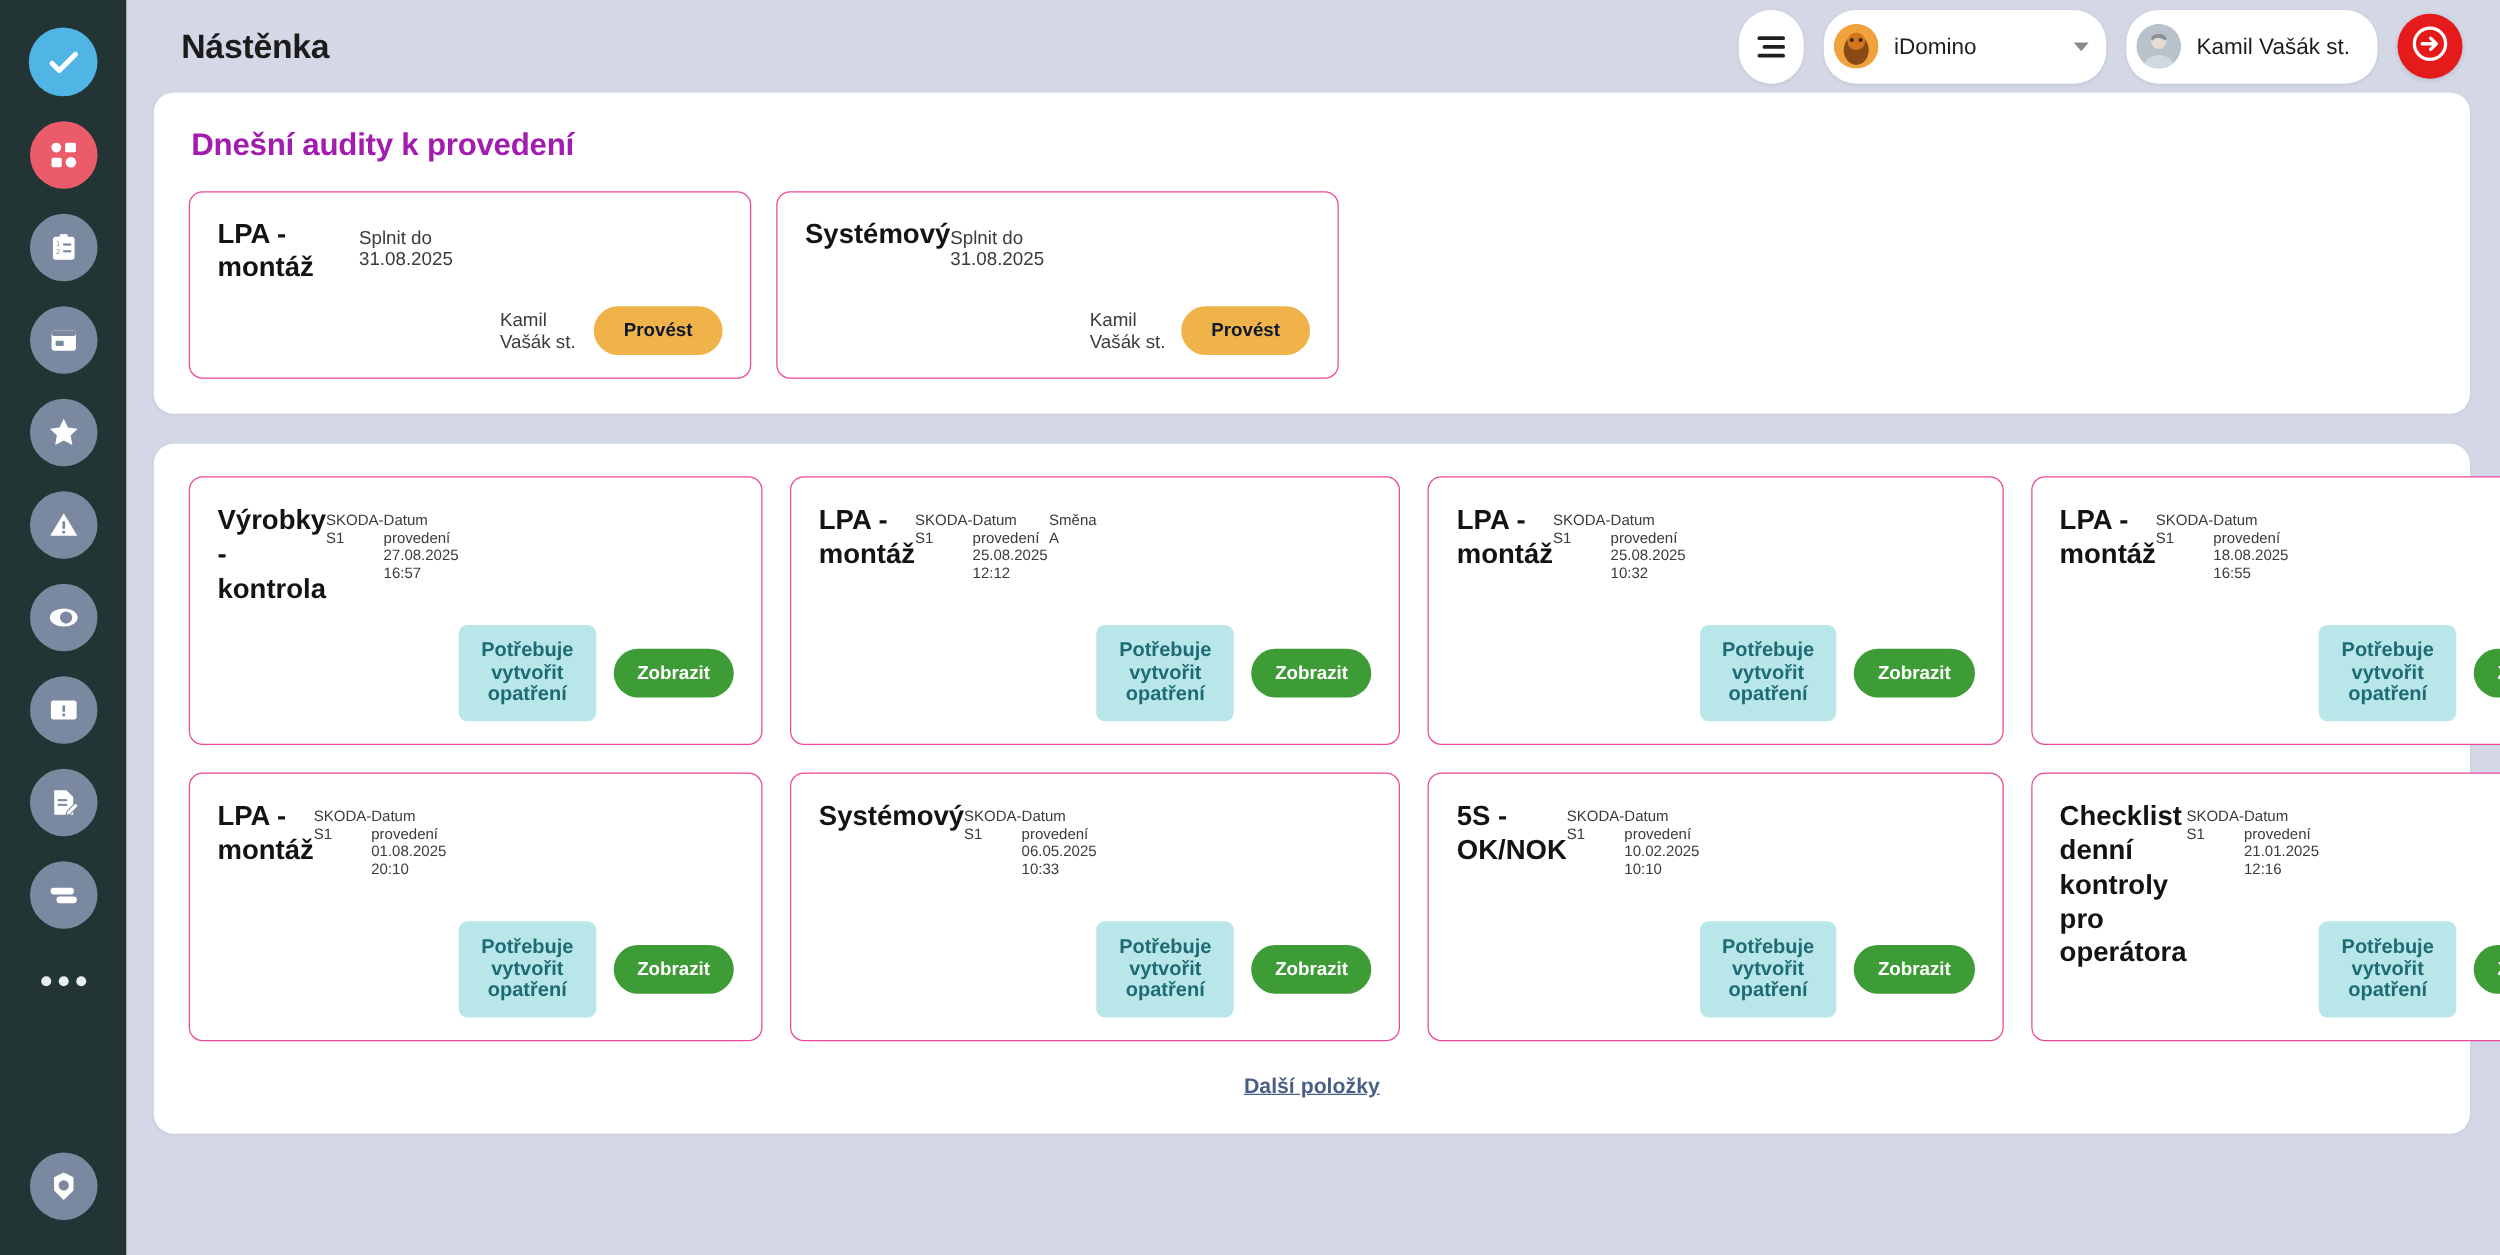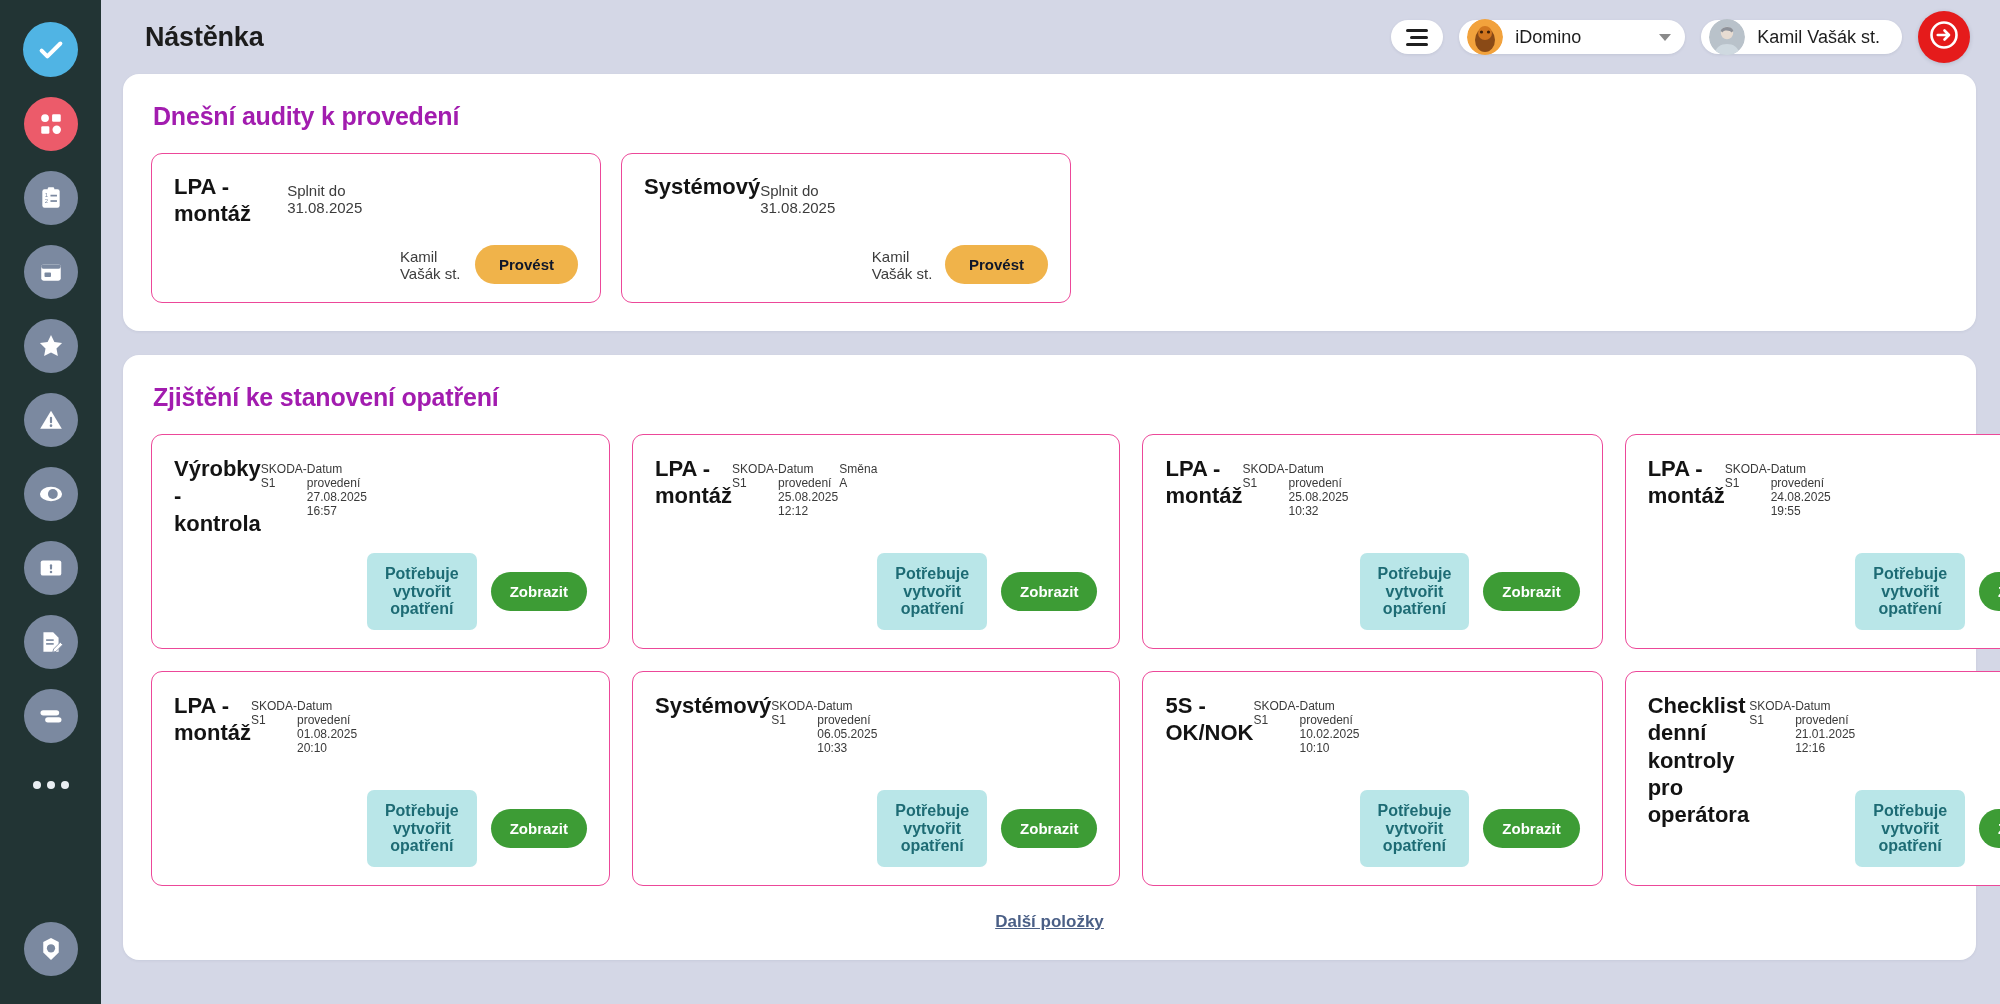--- a/index.html
+++ b/index.html
@@ -48,21 +48,21 @@
   .topbar {
     height: 74px; min-height: 74px;
     display: flex; align-items: center;
     padding: 0 6px 0 22px;
   }
   .page-title {
     font-size: 27px; font-weight: bold; color: #1c1c1c; letter-spacing: -0.2px;
   }
   .topbar-right { margin-left: auto; display: flex; align-items: center; gap: 16px; }
   .pill {
-    background: #ffffff; border-radius: 26px; height: 34px;
+    background: #ffffff; border-radius: 26px; height: 59px;
     display: flex; align-items: center;
     box-shadow: 0 1px 3px rgba(40,50,80,0.10);
   }
   .pill.icon-only { width: 52px; justify-content: center; }
   .burger { display: flex; flex-direction: column; gap: 4px; align-items: flex-end; }
   .burger span { display: block; height: 3px; background: #1f1f1f; border-radius: 2px; }
   .burger span:nth-child(1) { width: 22px; }
   .burger span:nth-child(2) { width: 18px; }
   .burger span:nth-child(3) { width: 22px; }
   .pill.org { padding: 0 8px 0 8px; min-width: 226px; gap: 12px; cursor: pointer; }
@@ -337,21 +337,20 @@
           <div class="card-row">
             <span class="card-owner">Kamil Vašák st.</span>
             <button class="btn btn-provest">Provést</button>
           </div>
         </article>
 
       </div>
     </section>
 
     <section class="panel">
-      <h2 class="panel-title">Zjištění ke stanovení opatření</h2>
       <div class="findings-grid">
 
         <article class="finding-card">
           <div class="finding-title">Výrobky - kontrola</div>
           <div class="finding-line">SKODA-S1</div>
           <div class="finding-line">Datum provedení 27.08.2025 16:57</div>
           <div class="finding-actions">
             <button class="badge-action">Potřebuje vytvořit opatření</button>
             <button class="btn-zobrazit">Zobrazit</button>
           </div>
@@ -374,21 +373,21 @@
           <div class="finding-line">Datum provedení 25.08.2025 10:32</div>
           <div class="finding-actions">
             <button class="badge-action">Potřebuje vytvořit opatření</button>
             <button class="btn-zobrazit">Zobrazit</button>
           </div>
         </article>
 
         <article class="finding-card">
           <div class="finding-title">LPA - montáž</div>
           <div class="finding-line">SKODA-S1</div>
-          <div class="finding-line">Datum provedení 24.08.2025 19:55</div>
+          <div class="finding-line">Datum provedení 18.08.2025 16:55</div>
           <div class="finding-actions">
             <button class="badge-action">Potřebuje vytvořit opatření</button>
             <button class="btn-zobrazit">Zobrazit</button>
           </div>
         </article>
 
         <article class="finding-card">
           <div class="finding-title">LPA - montáž</div>
           <div class="finding-line">SKODA-S1</div>
           <div class="finding-line">Datum provedení 01.08.2025 20:10</div>

